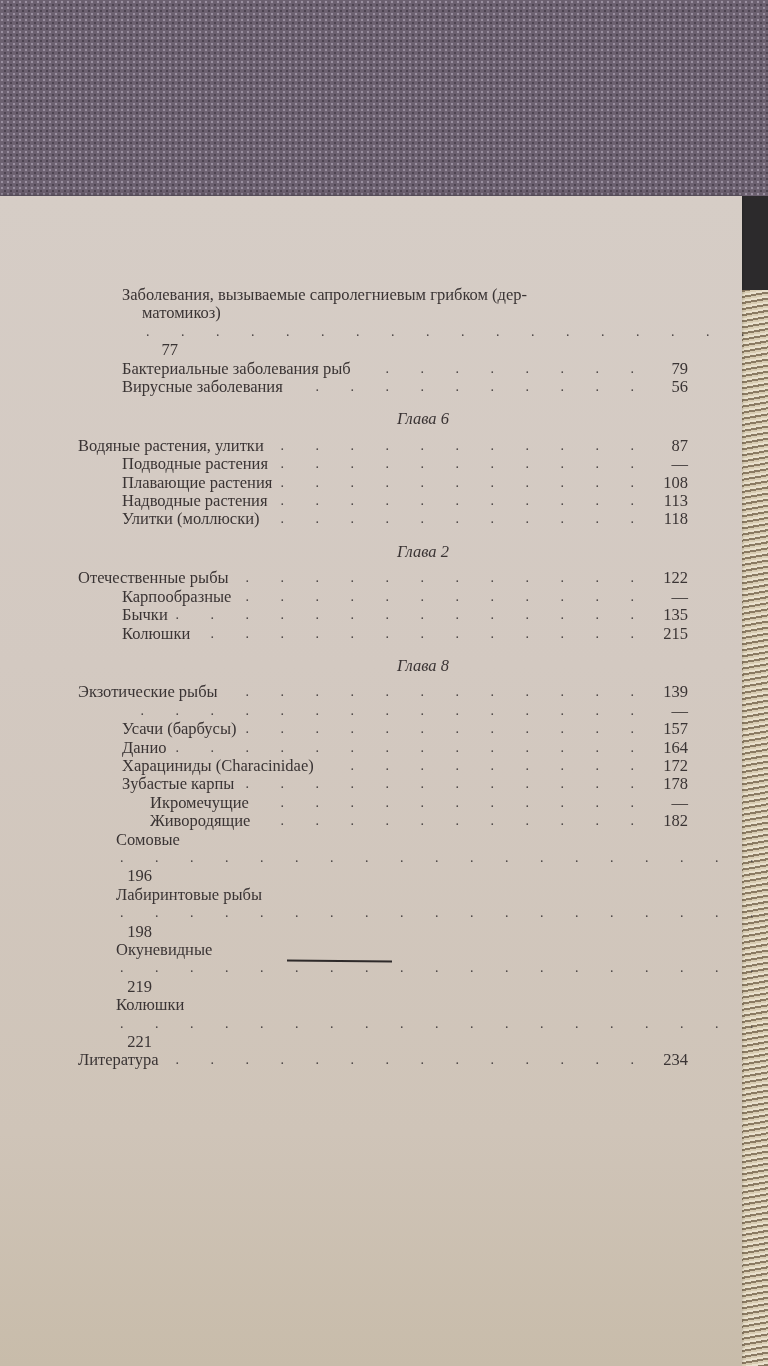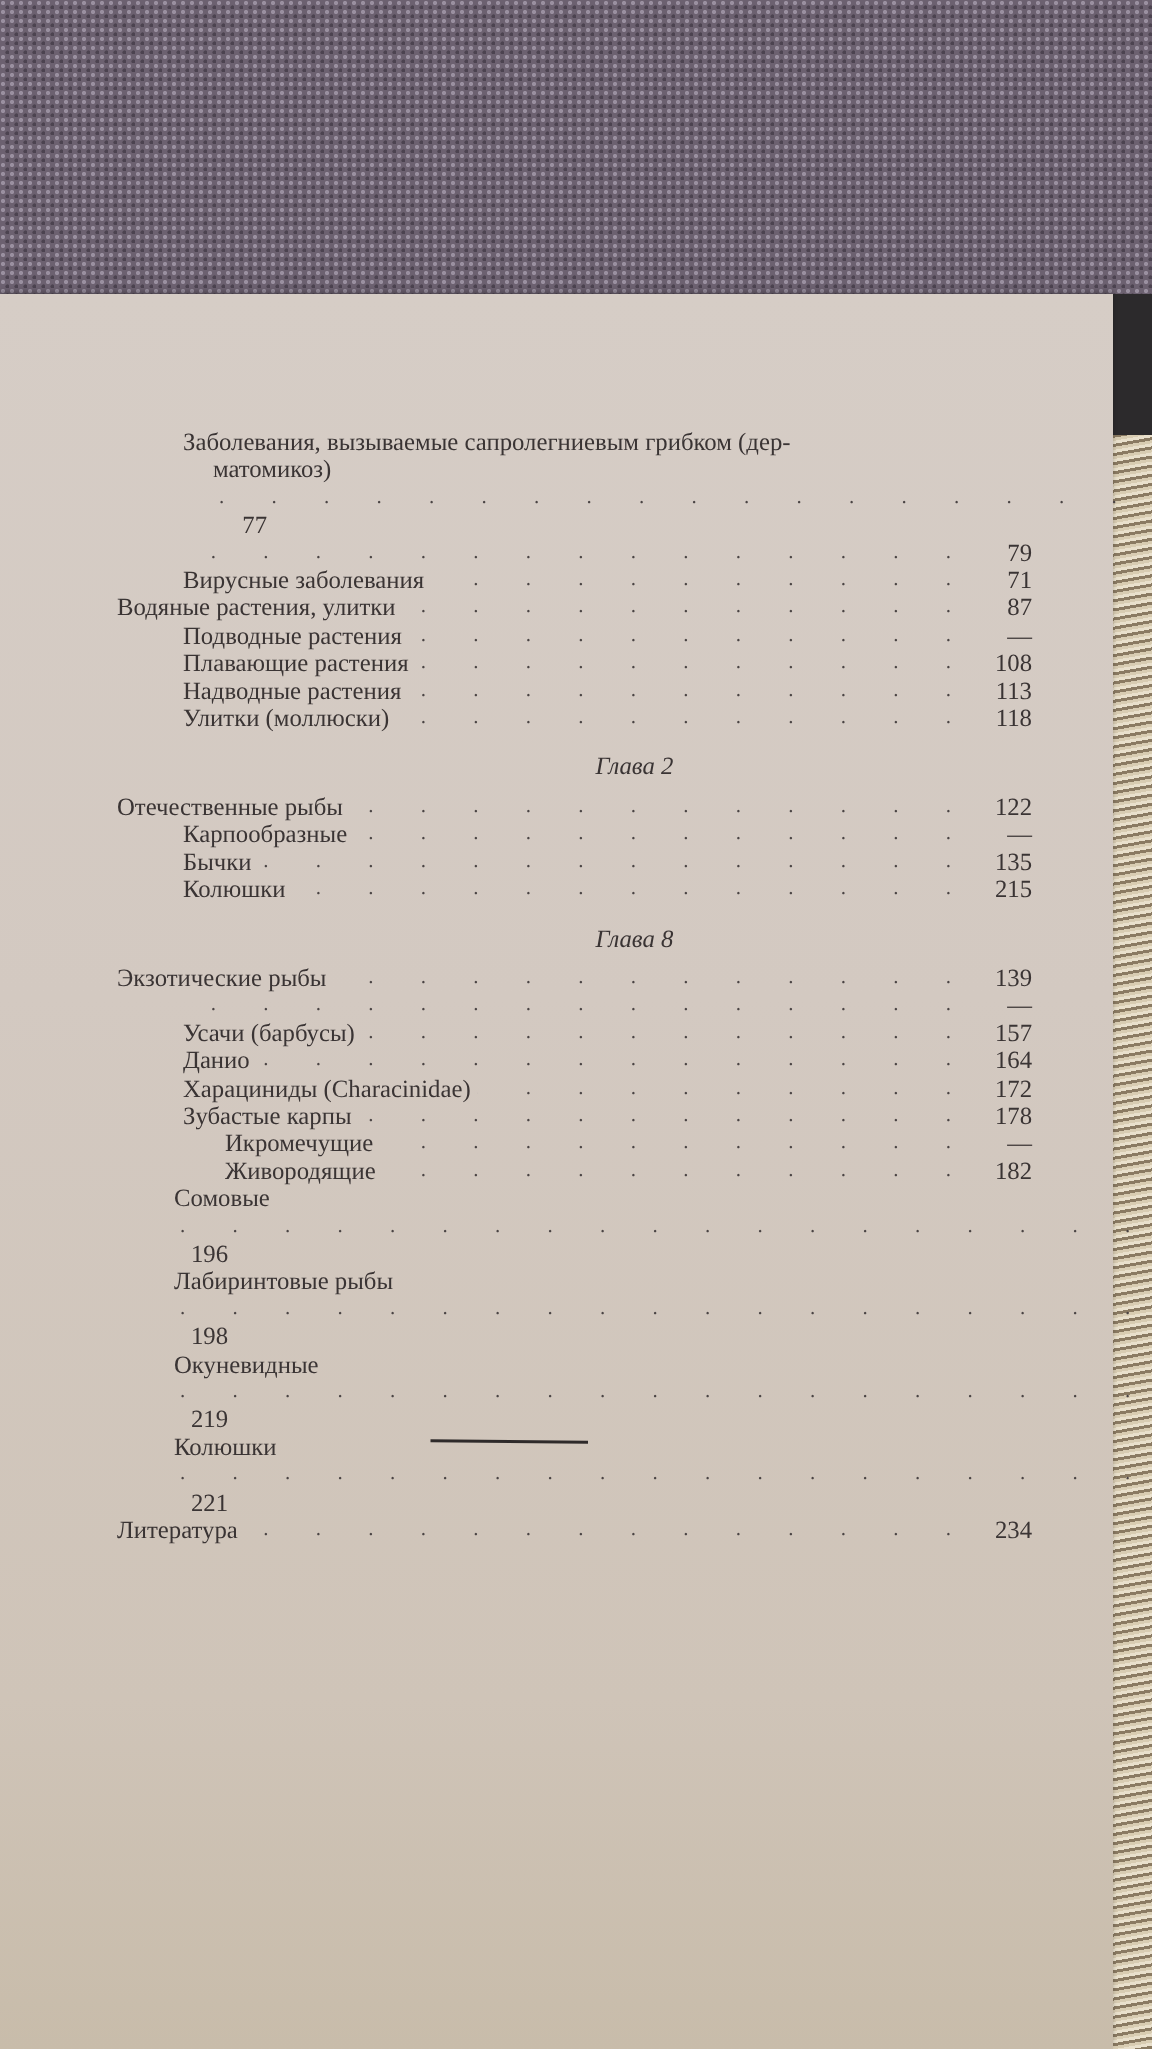--- a/index.html
+++ b/index.html
@@ -68,29 +68,31 @@
 
   <div class="row lvl1">
     <span class="title">Заболевания, вызываемые сапролегниевым грибком (дер-</span>
   </div>
   <div class="row wrap-line" style="padding-left:64px">
     <span class="title">матомикоз)</span>
     <span class="dots">. . . . . . . . . . . . . . . . . . . . . . . . . . . . . . . .</span>
     <span class="pg">77</span>
   </div>
   <div class="row lvl1">
+    <span class="title">Бактериальные заболевания рыб</span>
     <span class="dots">. . . . . . . . . . . . . . . . . . . . . . . . . . . . . . . .</span>
     <span class="pg">79</span>
   </div>
   <div class="row lvl1">
     <span class="title">Вирусные заболевания</span>
     <span class="dots">. . . . . . . . . . . . . . . . . . . . . . . . . . . . . . . .</span>
-    <span class="pg">71</span>
-  </div>
-
+    <span class="pg">56</span>
+  </div>
+
+  <div class="chapter">Глава 6</div>
   <div class="row lvl0">
     <span class="title">Водяные растения, улитки</span>
     <span class="dots">. . . . . . . . . . . . . . . . . . . . . . . . . . . . . . . .</span>
     <span class="pg">87</span>
   </div>
   <div class="row lvl1">
     <span class="title">Подводные растения</span>
     <span class="dots">. . . . . . . . . . . . . . . . . . . . . . . . . . . . . . . .</span>
     <span class="pg">—</span>
   </div>

